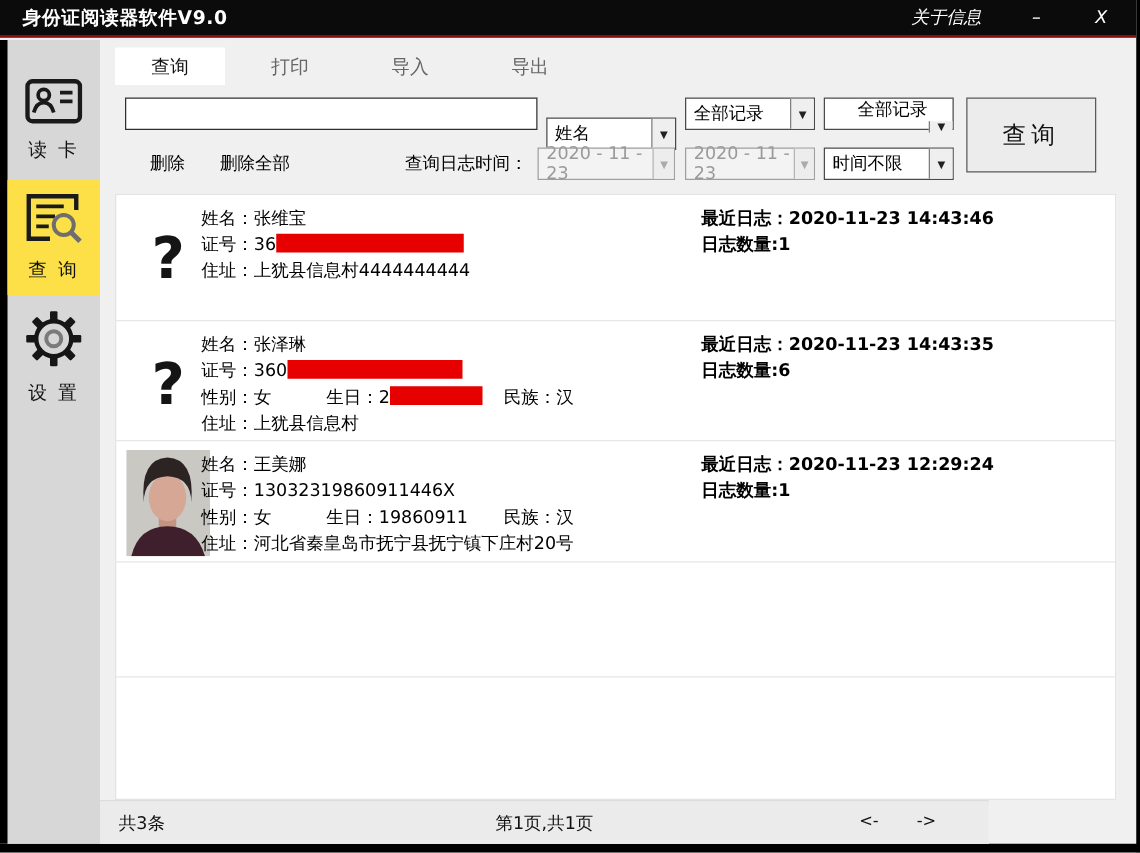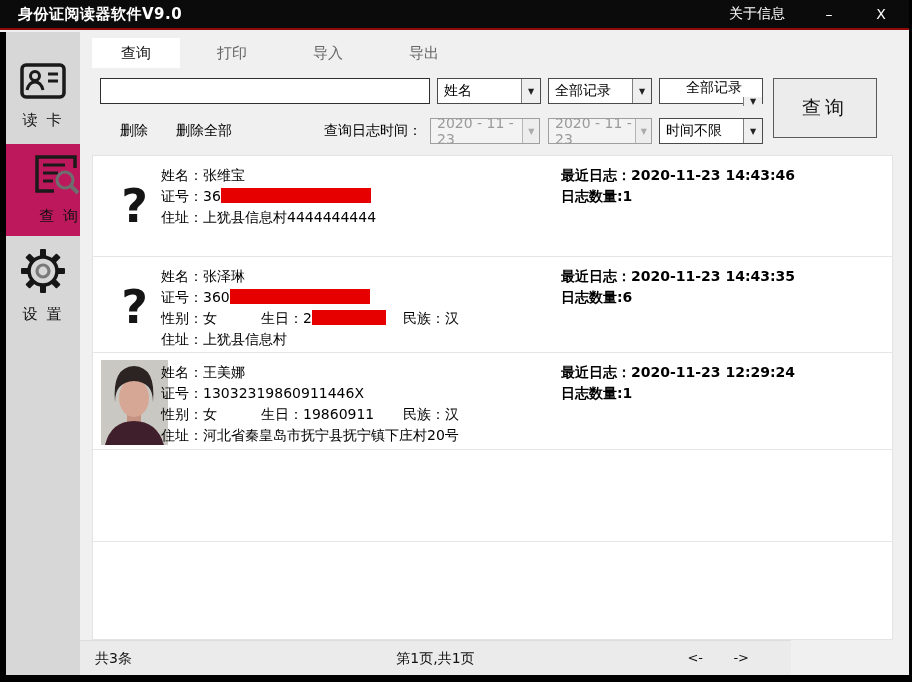--- a/index.html
+++ b/index.html
@@ -12,39 +12,39 @@
     overflow:hidden;
   }
 
   
   .titlebar{
     position:absolute; top:0; left:0; width:100%; height:30px;
     background:#0b0b0b; border-bottom:2px solid #8f0a0a;
     display:flex; align-items:center; color:#fff;
   }
   .titlebar .title{ margin-left:18px; font-size:15px; font-weight:bold; letter-spacing:.5px; }
-  .titlebar .right{ margin-left:auto; display:flex; align-items:center; gap:36px; margin-right:20px; }
+  .titlebar .right{ margin-left:auto; display:flex; align-items:center; gap:36px; margin-right:20px;font-style:italic; }
   .titlebar .about{ font-size:14px; cursor:default; }
   .titlebar .winbtn{ font-size:14px; width:16px; text-align:center; cursor:default; }
 
   
   .sidebar{
     position:absolute; top:32px; left:0; width:80px; height:644px;
     background:#d7d7d7;
   }
   .sidebar::before{
     content:""; position:absolute; left:0; top:0; width:6px; height:100%; background:#000;
   }
   .side-item{
     position:absolute; left:6px; width:74px; height:92px;
     display:flex; flex-direction:column; align-items:center; justify-content:center; gap:7px;
   }
   .side-item .lbl{ font-size:15px; color:#111; letter-spacing:2px; white-space:nowrap; }
   .si-read{ top:18px; }
-  .si-query{ top:112px; background:#be185d;align-items:flex-end; }
+  .si-query{ top:112px; background:#fde047; }
   .si-set{ top:208px; }
 
   
   .main{ position:absolute; left:80px; top:32px; width:711px; height:644px; background:#f0f0f0; }
 
   
   .tabbar{ position:absolute; top:6px; left:12px; height:30px; display:flex; }
   .tab{ width:88px; text-align:center; line-height:30px; font-size:15px; color:#666; margin-right:8px; }
   .tab.active{ background:#fff; color:#111; }
 
@@ -59,21 +59,21 @@
     border:1px solid #4a4a4a; display:flex; align-items:center;
     font-size:14px; padding-left:6px; color:#000;
   }
   .combo .arrow-btn{
     margin-left:auto; width:19px; height:100%; border-left:1px solid #7f7f7f;
     background:#efefef; display:flex; align-items:center; justify-content:center;
     font-size:8px; color:#222;
   }
   .combo.disabled{ color:#9a9a9a; border-color:#9f9f9f; background:#f3f3f3; }
   .combo.disabled .arrow-btn{ color:#aaa; border-left-color:#b5b5b5; background:#ededed; }
-  .cb-field{ left:357px; top:46px; }
+  .cb-field{ left:357px; top:62px; }
   .cb-log{ left:468px; top:46px; }
   .cb-record{ left:579px; top:46px;flex-direction:column; }
   .cb-date1{ left:350px; top:86px; width:110px; }
   .cb-date2{ left:468px; top:86px; }
   .cb-time{ left:579px; top:86px; }
 
   .query-btn{
     position:absolute; left:693px; top:46px; width:104px; height:60px;
     background:#ececec; border:1px solid #5a5a5a; font-size:19px; letter-spacing:4px;
     display:flex; align-items:center; justify-content:center; color:#111;

